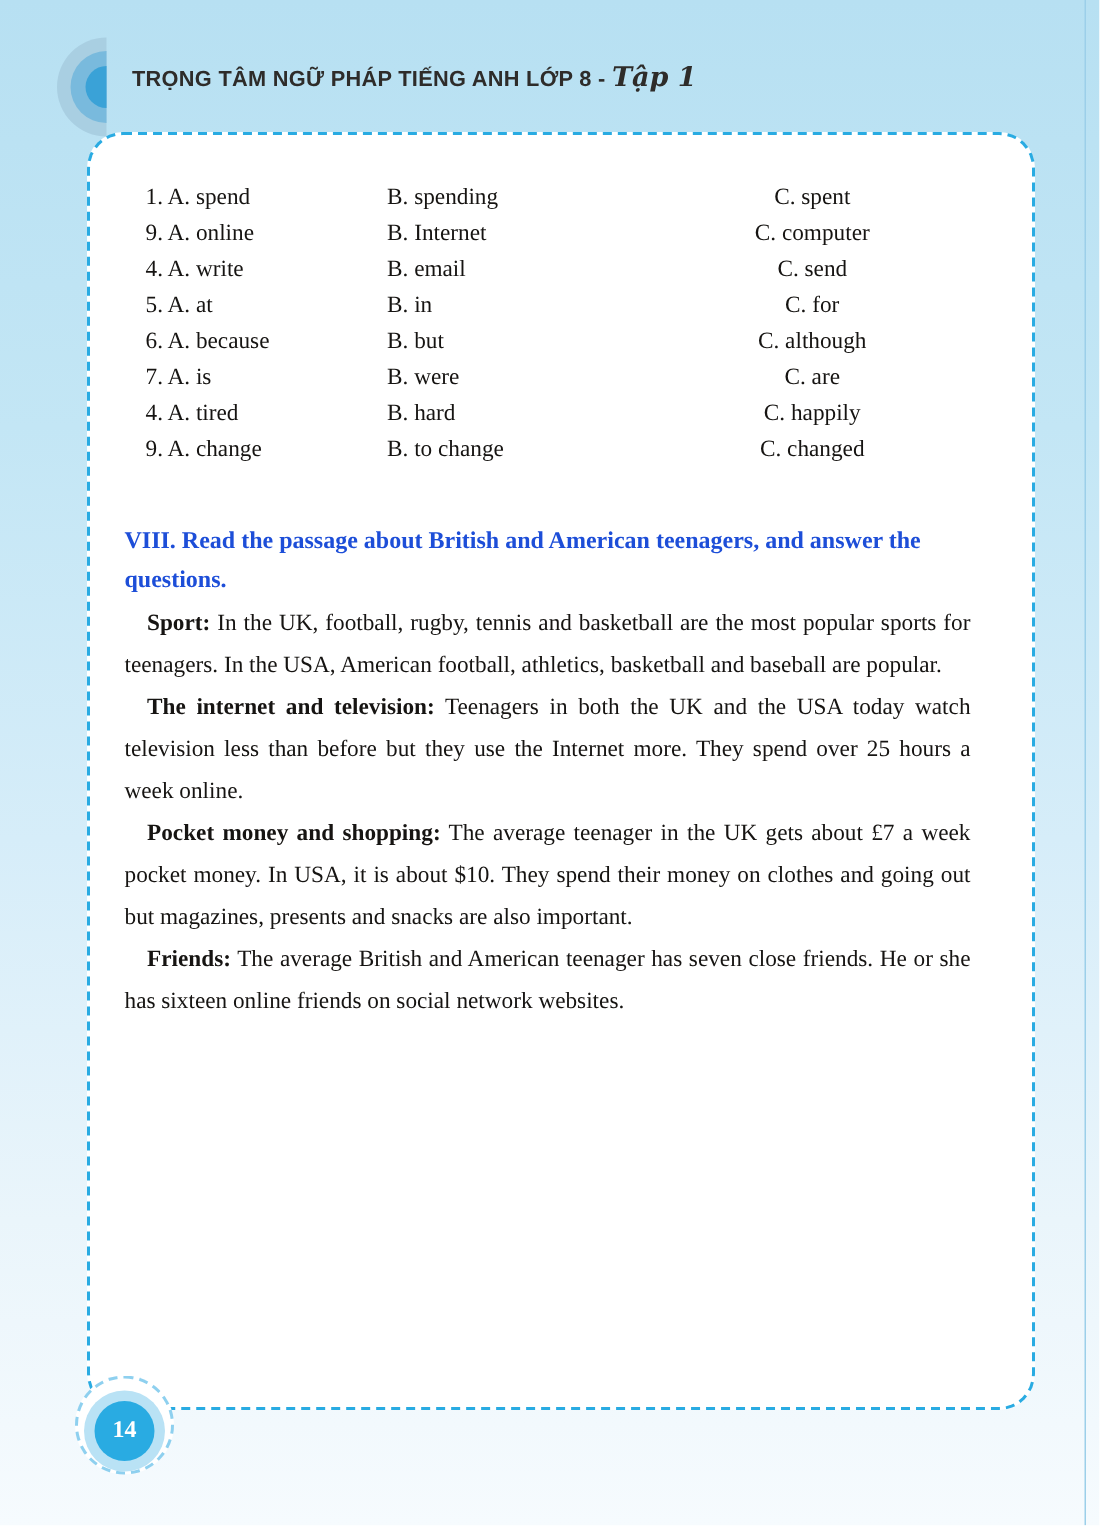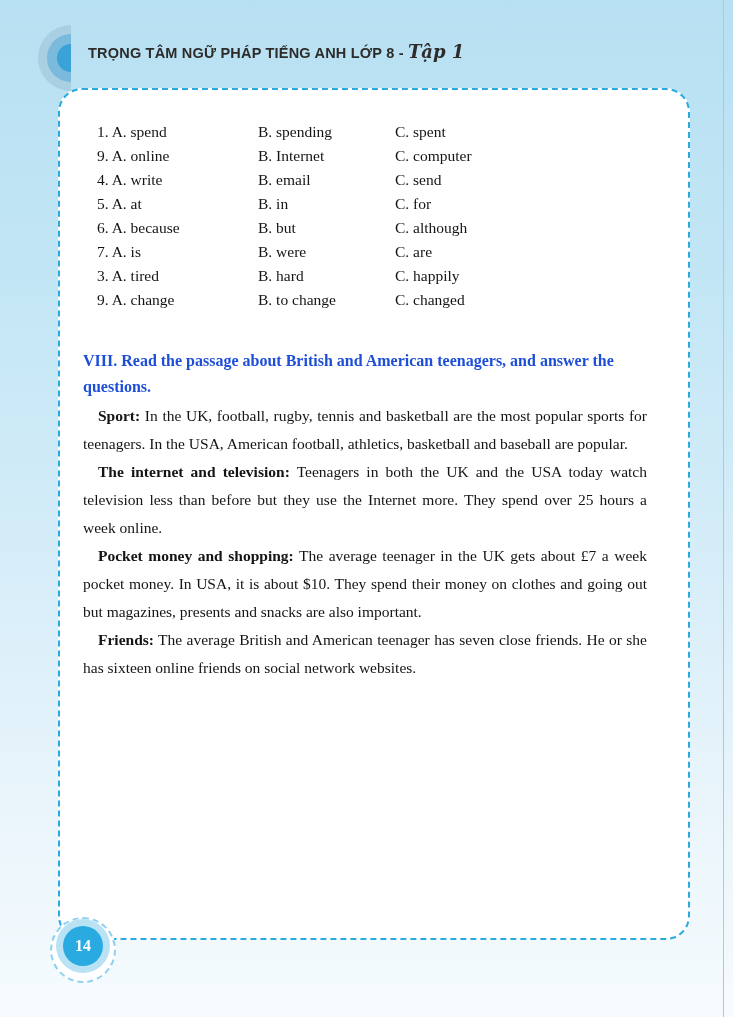--- a/index.html
+++ b/index.html
@@ -38,21 +38,21 @@
     padding-top:30px;
     overflow:hidden;
   }
 
   
   .mc-list { }
   .mc-row { display:flex; padding-left:37px; height:24px; line-height:24px;
             font-size:15.5px; color:#161412; white-space:pre; }
   .mc-a { width:161px; }
   .mc-b { width:137px; }
-  .mc-c { flex:1; }
+  .mc-c { flex:1;text-align:center; }
 
   .section-heading {
     margin:36px 41px 0 23px;
     color:#1d4ed8; font-weight:bold;
     font-size:16px; line-height:26px;
   }
 
   .passage { margin-top:2px; }
   .para {
     margin:0 41px 0 23px;
@@ -67,21 +67,21 @@
   .question.first { margin-top:40px; }
   .answer-line { margin:16px 0 0 35px; width:483px; height:0;
                  border-bottom:2px dotted #4a4a4a; }
 
   
   .page-badge {
     position:absolute; left:50px; top:917px; width:66px; height:66px;
     box-sizing:border-box;
     border:2px dashed #8ed0ef; border-radius:50%;
     background:#ffffff;
-    display:flex; align-items:flex-start; justify-content:center;
+    display:flex; align-items:flex-end; justify-content:center;
     z-index:3;
   }
   .badge-ring {
     width:54px; height:54px; border-radius:50%; background:#b9e2f5;
     display:flex; align-items:center; justify-content:center;
   }
   .badge-core {
     width:40px; height:40px; border-radius:50%; background:#29abe2;
     display:flex; align-items:center; justify-content:center;
     color:#ffffff; font-weight:bold; font-size:16px;
@@ -105,21 +105,21 @@
   </div>
 
   <div class="content-box">
     <div class="mc-list">
         <div class="mc-row"><span class="mc-a">1. A. spend</span><span class="mc-b">B. spending</span><span class="mc-c">C. spent</span></div>
         <div class="mc-row"><span class="mc-a">9. A. online</span><span class="mc-b">B. Internet</span><span class="mc-c">C. computer</span></div>
         <div class="mc-row"><span class="mc-a">4. A. write</span><span class="mc-b">B. email</span><span class="mc-c">C. send</span></div>
         <div class="mc-row"><span class="mc-a">5. A. at</span><span class="mc-b">B. in</span><span class="mc-c">C. for</span></div>
         <div class="mc-row"><span class="mc-a">6. A. because</span><span class="mc-b">B. but</span><span class="mc-c">C. although</span></div>
         <div class="mc-row"><span class="mc-a">7. A. is</span><span class="mc-b">B. were</span><span class="mc-c">C. are</span></div>
-        <div class="mc-row"><span class="mc-a">3. A. tired</span><span class="mc-b">B. hard</span><span class="mc-c">C. happily</span></div>
+        <div class="mc-row"><span class="mc-a">4. A. tired</span><span class="mc-b">B. hard</span><span class="mc-c">C. happily</span></div>
         <div class="mc-row"><span class="mc-a">9. A. change</span><span class="mc-b">B. to change</span><span class="mc-c">C. changed</span></div>
       </div>
     <div class="section-heading">VIII. Read the passage about British and American teenagers, and answer the questions.</div>
     <div class="passage">
         <p class="para"><span class="lead">Sport:</span><span> In the UK, football, rugby, tennis and basketball are the most popular sports for teenagers. In the USA, American football, athletics, basketball and baseball are popular.</span></p>
         <p class="para"><span class="lead">The internet and television:</span><span> Teenagers in both the UK and the USA today watch television less than before but they use the Internet more. They spend over 25 hours a week online.</span></p>
         <p class="para"><span class="lead">Pocket money and shopping:</span><span> The average teenager in the UK gets about £7 a week pocket money. In USA, it is about $10. They spend their money on clothes and going out but magazines, presents and snacks are also important.</span></p>
         <p class="para"><span class="lead">Friends:</span><span> The average British and American teenager has seven close friends. He or she has sixteen online friends on social network websites.</span></p>
       </div>
   </div>

